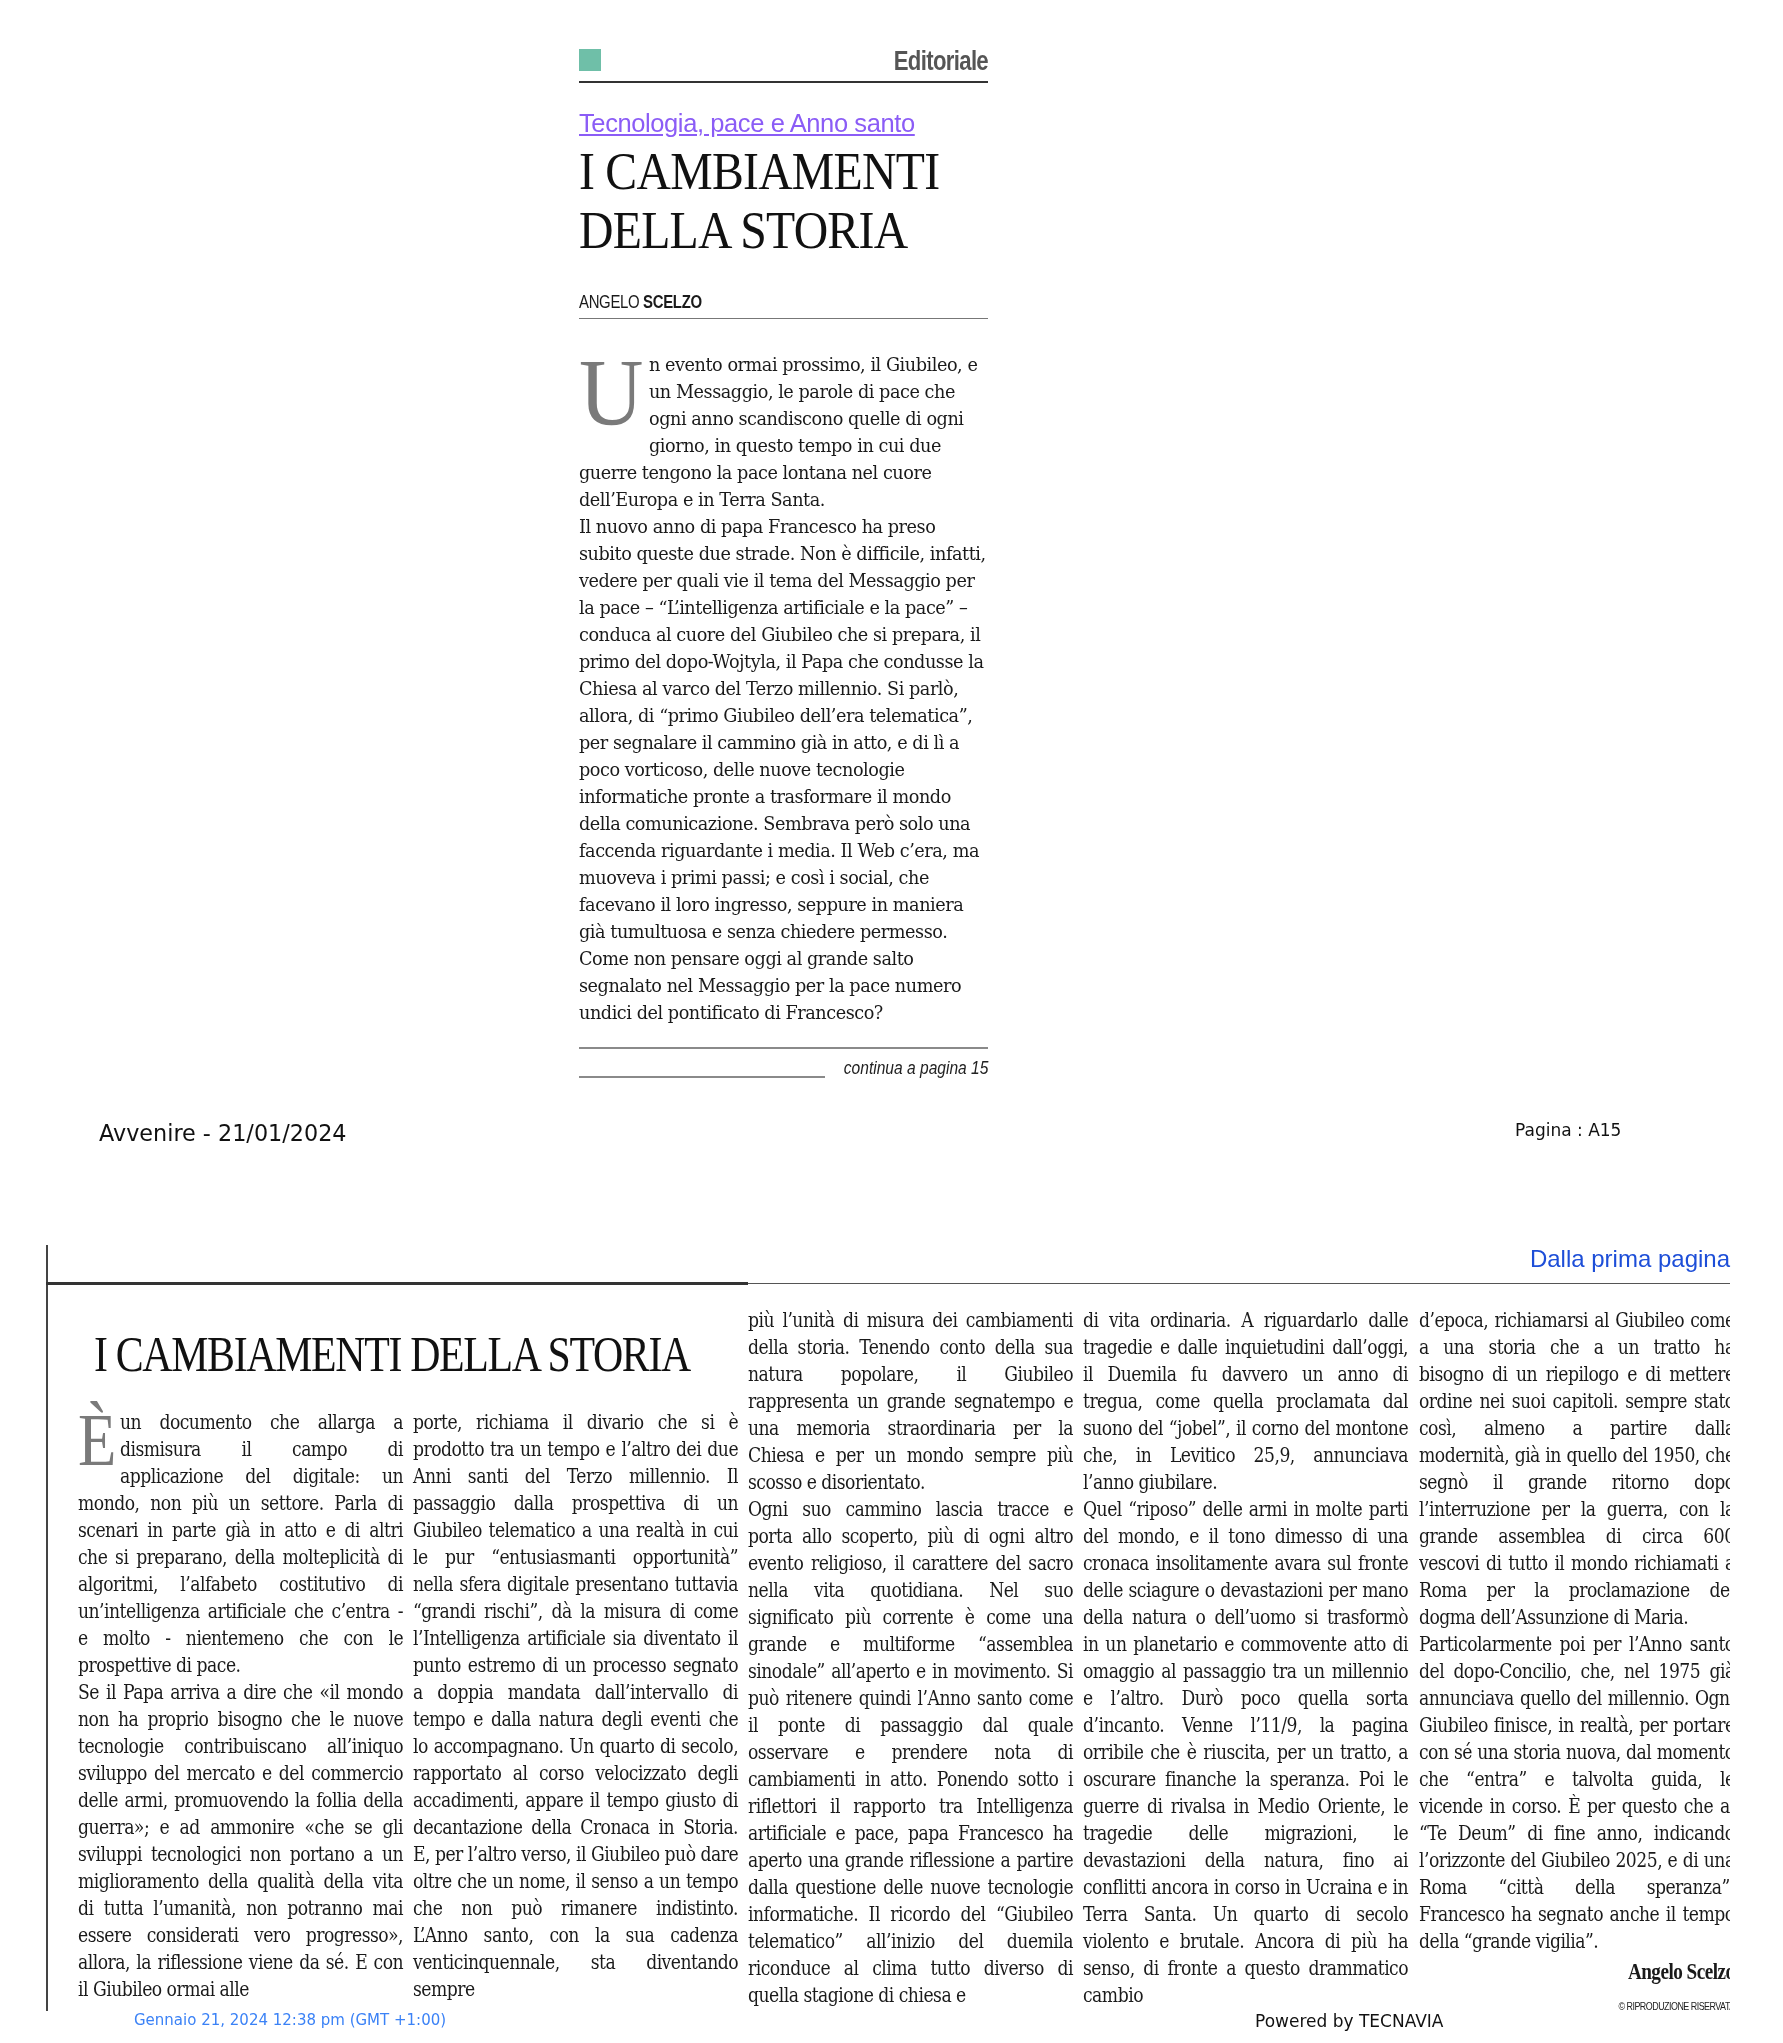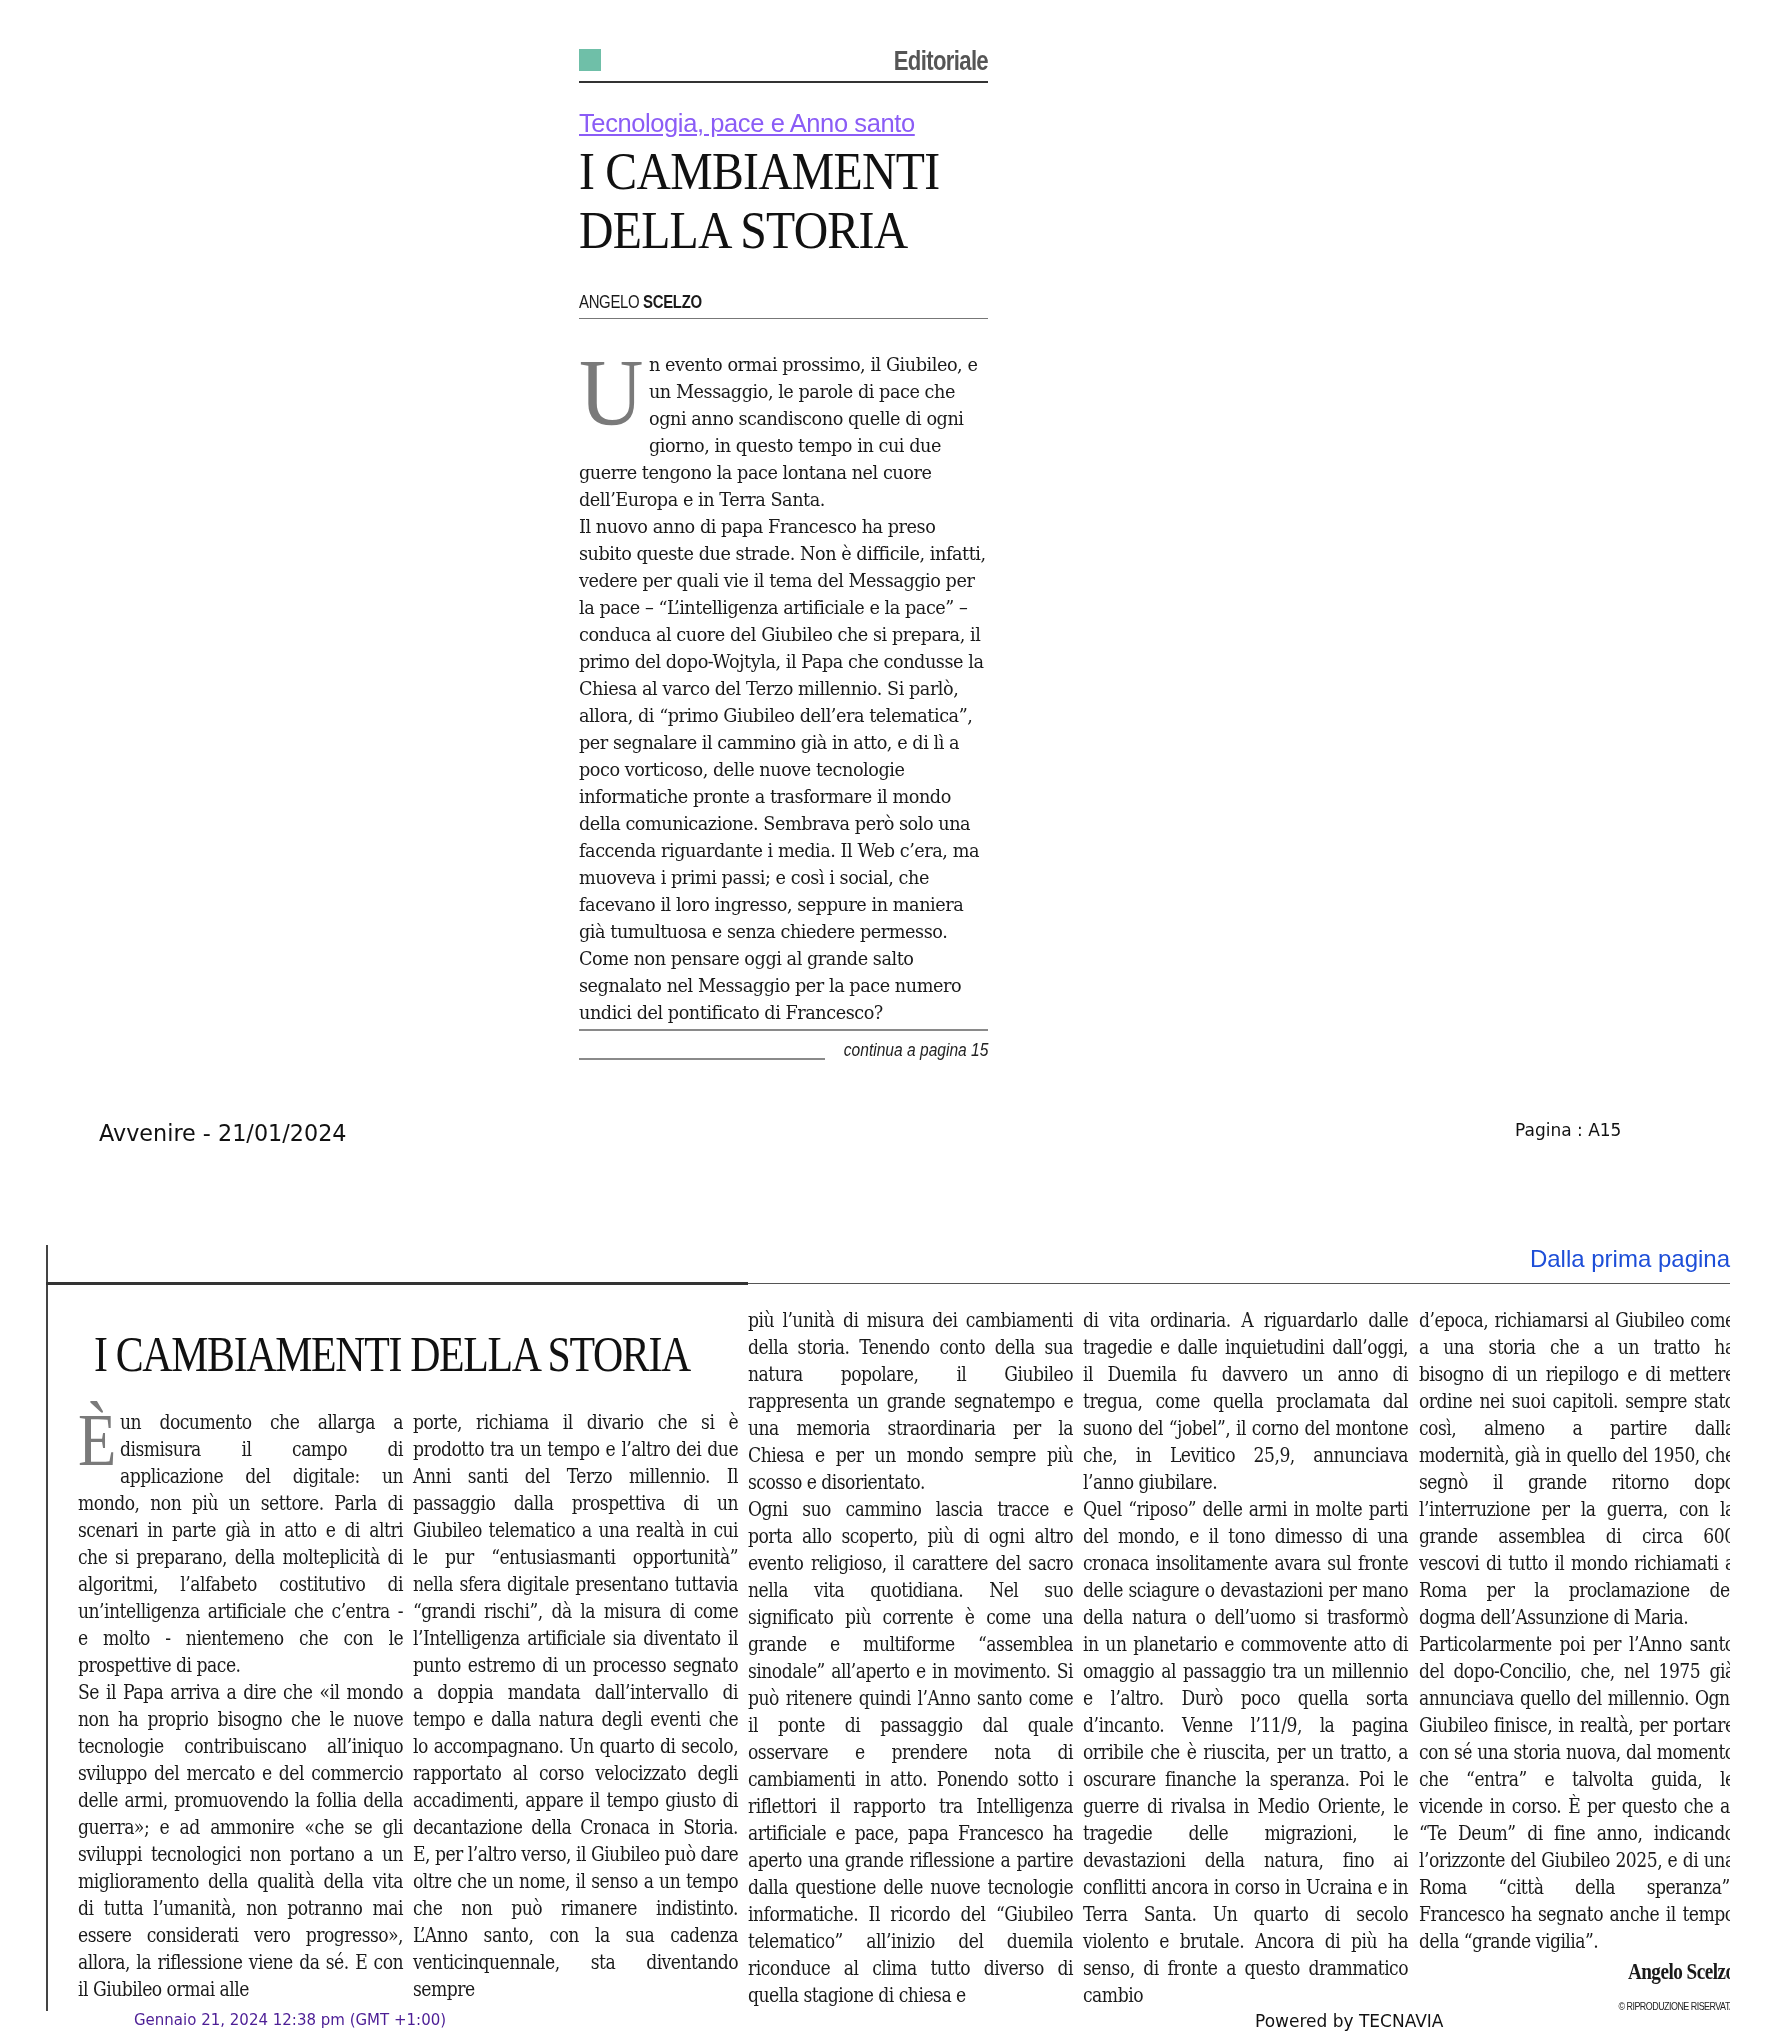--- a/index.html
+++ b/index.html
@@ -12,21 +12,21 @@
   .kicker-label { position: absolute; right: 0; top: 0; font-family: "Liberation Sans", sans-serif; font-weight: bold; font-size: 27px; color: #555555; letter-spacing: -0.8px; transform: scaleX(0.82); transform-origin: right; }
   .kicker-rule { border-top: 2.4px solid #333; margin-top: 3.2px; }
   .subtitle { font-family: "Liberation Sans", sans-serif; font-size: 25.5px; margin-top: 25.5px; letter-spacing: -0.4px; color: #8b5cf6; text-decoration: underline; }
   .headline { font-family: "Liberation Serif", serif; font-size: 53px; line-height: 59px; margin-top: 4.8px; letter-spacing: -0.8px; color: #111; transform: scaleX(0.9); transform-origin: left; width: 447px; }
   .byline { font-family: "Liberation Sans", sans-serif; font-size: 17.6px; margin-top: 32px; letter-spacing: -0.4px; transform: scaleX(0.85); transform-origin: left; }
   .byline b { font-weight: bold; }
   .byline-rule { border-top: 1.6px solid #777; margin-top: 4.8px; }
   .front-body { font-family: "DejaVu Serif", serif; font-size: 19px; line-height: 27px; margin-top: 32px; letter-spacing: -0.5px; color: #1a1a1a; transform: scaleX(0.93); transform-origin: left; width: 439px; }
   .front-body p { margin: 0; }
   .dropcap { float: left; font-family: "Liberation Serif", serif; font-size: 96px; line-height: 78px; color: #7a7a7a; margin: 3.2px 6.4px 0 0; }
-  .continue-wrap { position: relative; margin-top: 3px; height: 48px; }
+  .continue-wrap { position: relative; margin-top: 21px; height: 48px; }
   .continue-rule1 { border-top: 2.4px solid #8a8a8a; }
   .continue-rule2 { position: absolute; left: 0; top: 29px; width: 246px; border-top: 2.4px solid #8a8a8a; }
   .continue-text { position: absolute; right: 0; top: 9.6px; font-family: "Liberation Sans", sans-serif; font-style: italic; font-size: 19px; transform: scaleX(0.82); transform-origin: right; color: #222; }
 
   .source-left { position: absolute; left: 99px; top: 1120px; font-family: "DejaVu Sans", sans-serif; font-size: 22.3px; color: #111; }
   .source-right { position: absolute; left: 1515px; top: 1120px; font-family: "DejaVu Sans", sans-serif; font-size: 17px; color: #111; }
 
   
   .cont { position: absolute; left: 46px; top: 1245px; width: 1684px; height: 766px; }
   .cont-vline { position: absolute; left: 0; top: 0; width: 1.6px; height: 766px; background: #444; }
@@ -41,21 +41,21 @@
   .col-1 { left: 32px; top: 156px; width: 326px; }
   .col-2 { left: 367px; top: 156px; width: 326px; }
   .col-3 { left: 702px; top: 54px; width: 326px; }
   .col-4 { left: 1037px; top: 54px; width: 326px; }
   .col-5 { left: 1373px; top: 54px; width: 311px; overflow: hidden; }
   .col-5 .inner { width: 367px; }
   .dropcap-e { float: left; font-family: "Liberation Serif", serif; font-size: 73px; line-height: 57px; color: #7a7a7a; margin: 3.2px 4.8px 0 0; }
   .signature { text-align: right; font-family: "Liberation Serif", serif; font-weight: bold; font-size: 22.3px; margin-top: 3.2px; }
   .copyright { text-align: right; font-family: "Liberation Sans", sans-serif; font-size: 10.4px; margin-top: 8px; color: #222; white-space: nowrap; }
 
-  .timestamp { position: absolute; left: 134px; top: 2011px; font-family: "DejaVu Sans", sans-serif; font-size: 15px; color: #4c1d95; }
+  .timestamp { position: absolute; left: 134px; top: 2011px; font-family: "DejaVu Sans", sans-serif; font-size: 15px; color: #3b82f6; }
   .powered { position: absolute; left: 1255px; top: 2011px; font-family: "DejaVu Sans", sans-serif; font-size: 17px; color: #111; }
 </style>
 </head>
 <body>
 
 <div class="front">
   <div class="kicker-row">
     <div class="kicker-square"></div>
     <div class="kicker-label">Editoriale</div>
   </div>

